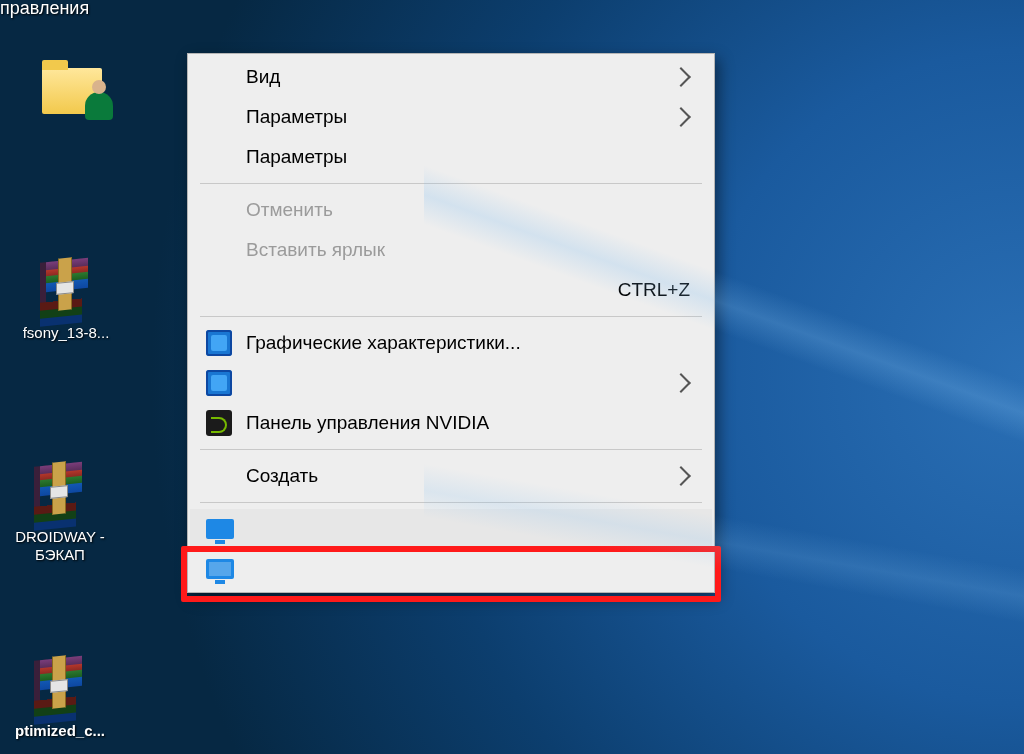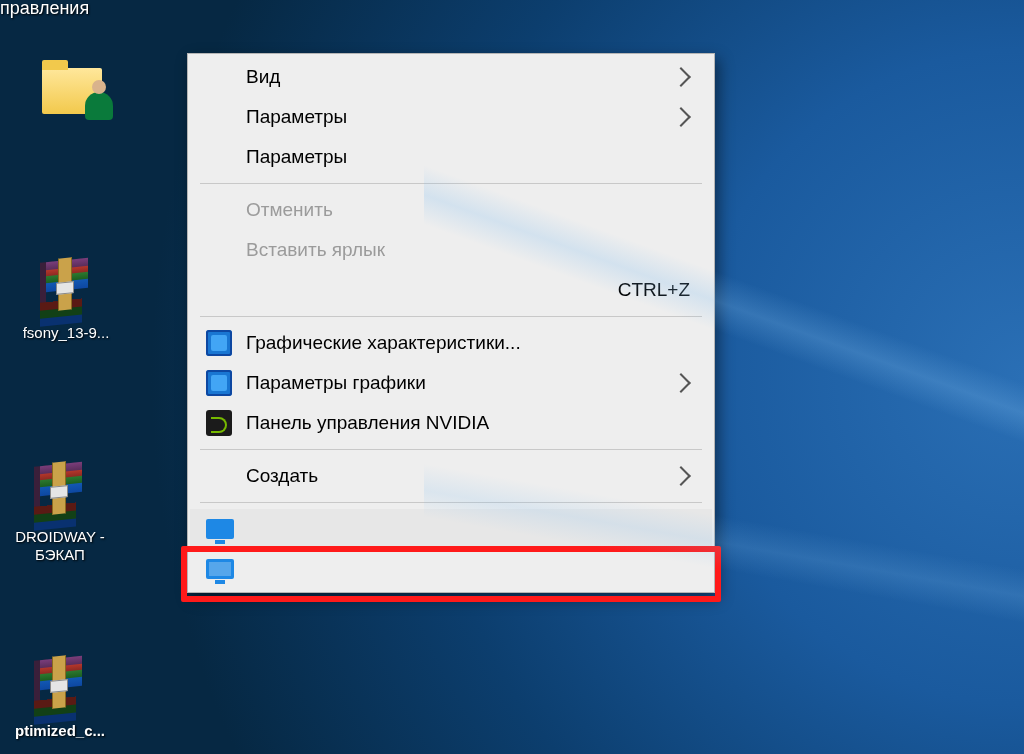--- a/index.html
+++ b/index.html
@@ -196,21 +196,21 @@
   </div>
   <div></div>
 </div>
 
 <div class="desktop-icon" style="left:6px; top:258px;">
   <div class="pic rar">
     <div class="stack"></div>
       <div class="belt"></div>
       <div class="buckle"></div>
   </div>
-  <div>fsony_13-9...</div>
+  <div>fsony_13-8...</div>
 </div>
 
 <div class="desktop-icon" style="left:0px; top:462px;">
   <div class="pic rar">
     <div class="stack"></div>
       <div class="belt"></div>
       <div class="buckle"></div>
   </div>
   <div>DROIDWAY - БЭКАП</div>
 </div>
@@ -248,21 +248,20 @@
   </div>
 
   <div class="menu-sep"></div>
 
   <div class="menu-item">
     <span class="menu-icon icon-intel"></span>
     <span>Графические характеристики...</span>
   </div>
   <div class="menu-item has-sub">
     <span class="menu-icon icon-intel"></span>
-    <span>Параметры графики</span>
   </div>
   <div class="menu-item">
     <span class="menu-icon icon-nvidia"></span>
     <span>Панель управления NVIDIA</span>
   </div>
 
   <div class="menu-sep"></div>
 
   <div class="menu-item has-sub">
     <span>Создать</span>

